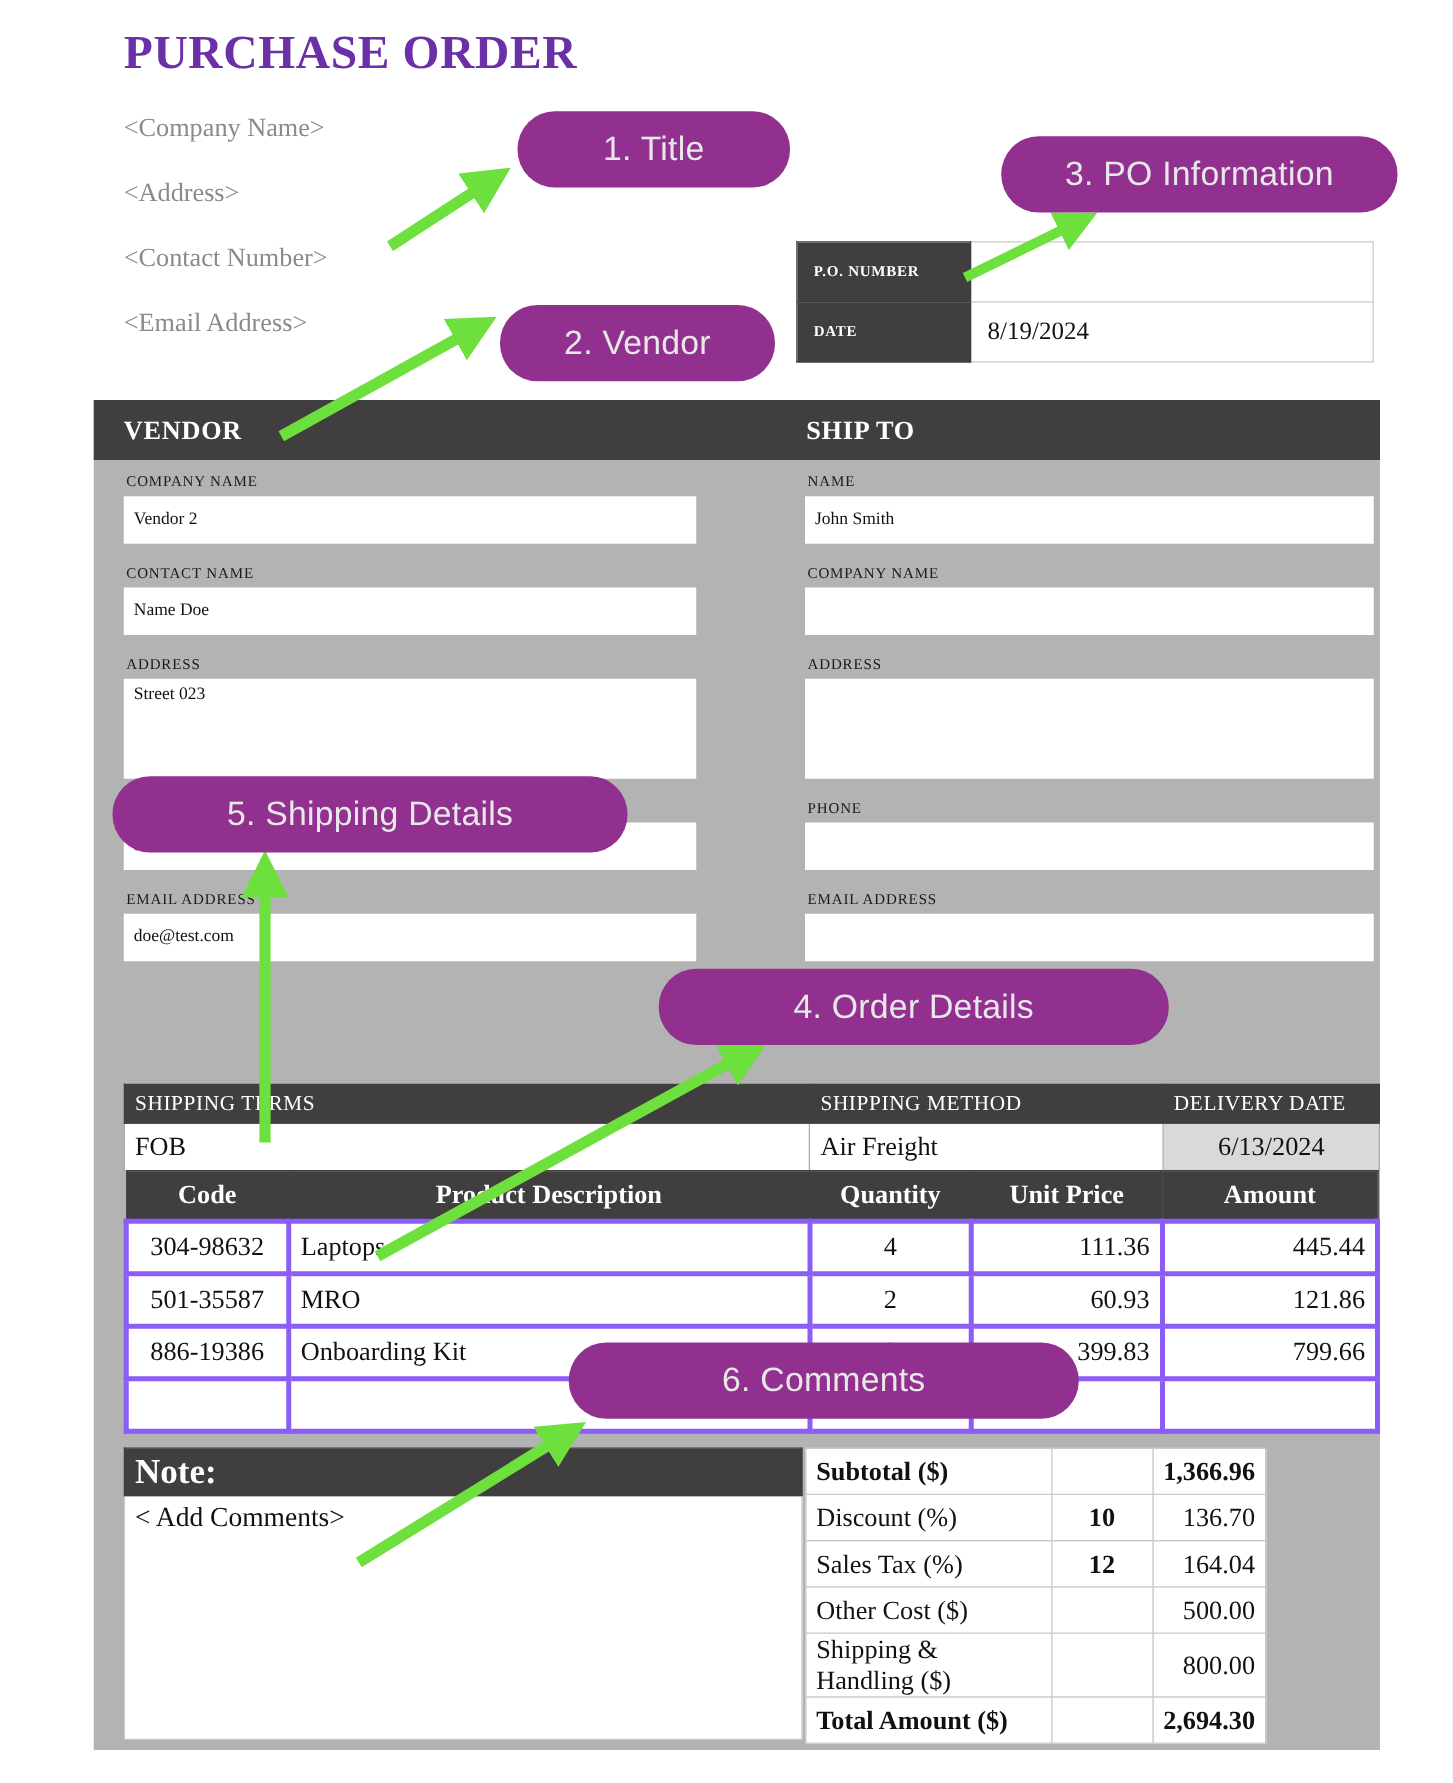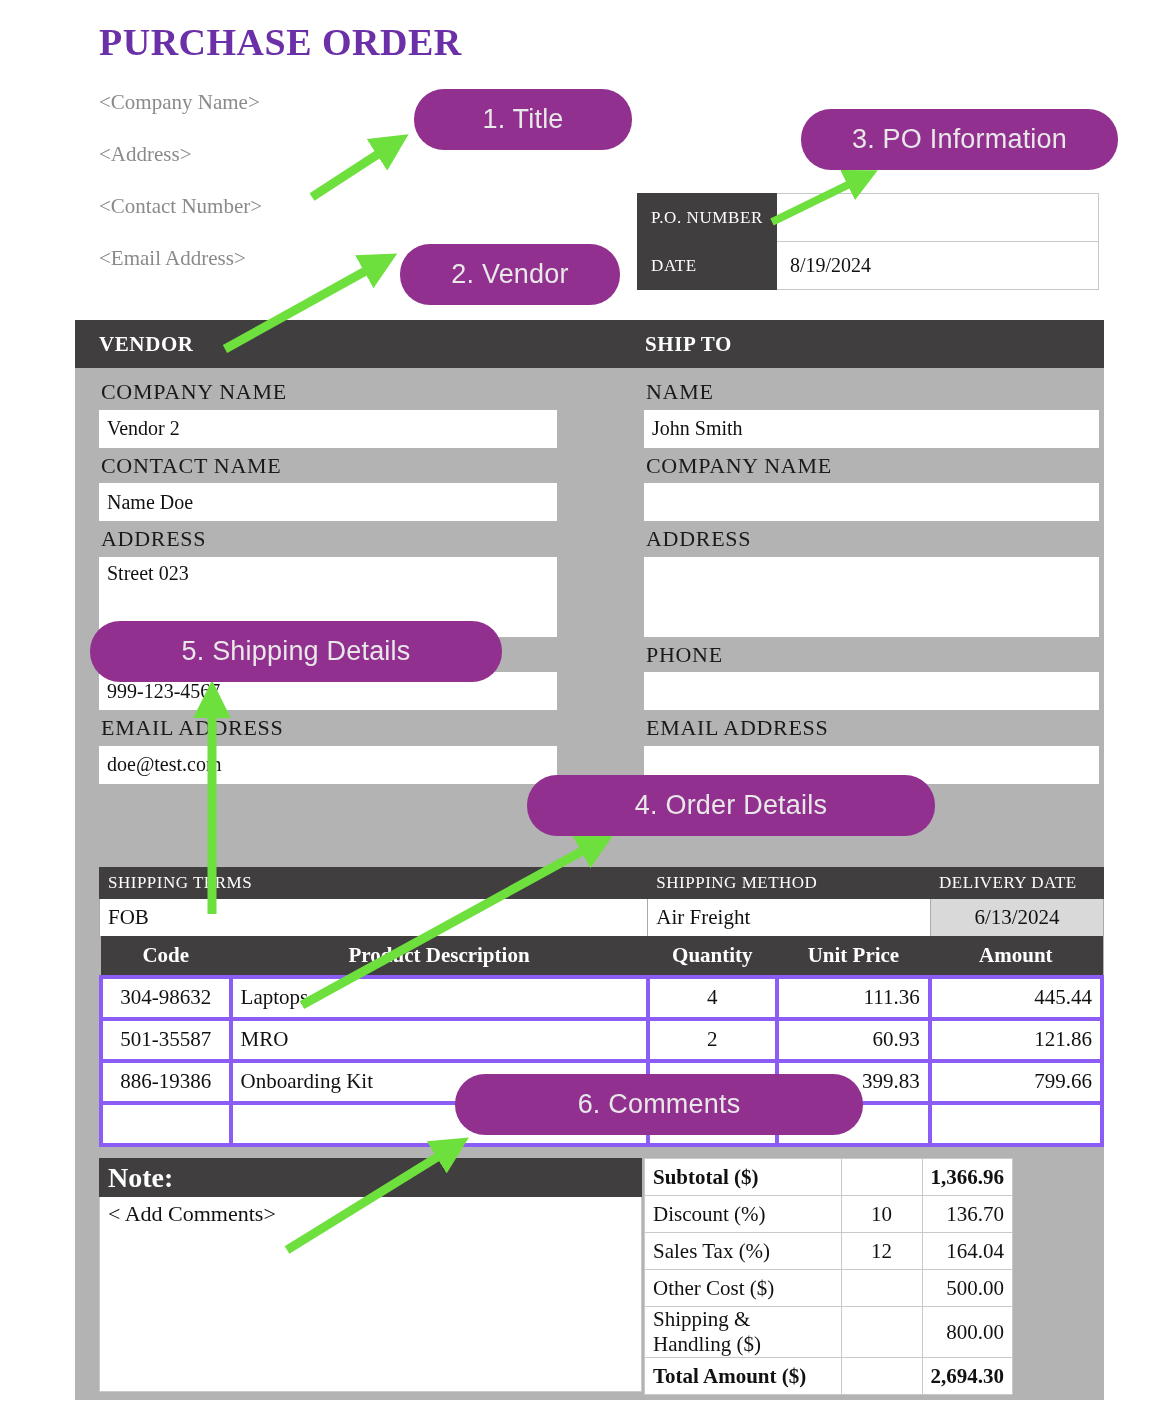--- a/index.html
+++ b/index.html
@@ -28,21 +28,21 @@
     font-size: 21px; color: #8a8a8a; margin-bottom: 27px;
     font-family: "Liberation Serif", serif;
   }
 
   
   .po-table { position: absolute; left: 637px; top: 193px; width: 462px; border-collapse: collapse; }
   .po-table td { height: 48px; border: 1px solid #c9c9c9; font-size: 16px; }
   .po-table td.lbl {
     width: 139px; background: #403e3e; color: #ffffff;
     letter-spacing: .6px; padding-left: 13px; border-color: #403e3e;
-    font-variant: small-caps; font-size: 17px;
+    font-variant: small-caps; font-size: 12px; font-weight: bold;
   }
   .po-table td.val { background: #fff; padding-left: 13px; color: #111; font-size: 20px; }
 
   
   .panel {
     position: absolute; left: 75px; top: 320px; width: 1029px; height: 1080px;
     background: #b3b3b3;
     padding-left: 44px;
   }
   .bar {
@@ -50,27 +50,27 @@
     font-weight: bold; font-size: 21px; letter-spacing: .6px;
     display: flex; align-items: center; padding-left: 24px;
   }
   .bar-vendor { left: 0; top: 0; width: 1029px; height: 48px; }
   .bar-shipto-label { position: absolute; left: 570px; top: 0; height: 48px; display: flex; align-items: center; color: #fff; font-weight: bold; font-size: 21px; letter-spacing: .6px; }
 
   .col { position: absolute; top: 58px; }
   .col-left  { left: 24px;  width: 458px; }
   .col-right { left: 569px; width: 455px; }
   .fld-label {
-    font-size: 22px; color: #1a1a1a; letter-spacing: .7px;
+    font-size: 12px; color: #1a1a1a; letter-spacing: .7px;
     font-variant: small-caps; margin: 0 0 4px 2px; line-height: 1.25;
   }
   .fld-box {
-    background: #ffffff; height: 38px; margin-bottom: 4px;
+    background: #ffffff; height: 38px; margin-bottom: 16px;
     display: flex; align-items: center; padding-left: 8px;
-    font-size: 20px; color: #111;
+    font-size: 14px; color: #111;
   }
   .fld-box.tall { height: 80px; align-items: flex-start; padding-top: 5px; }
 
   
   .ship-tbl, .items-tbl, .note-tbl, .totals-tbl { border-collapse: collapse; position: absolute; }
   .ship-tbl { left: 24px; top: 547px; width: 1005px; }
   .ship-tbl td { border: 1px solid #aaa; }
   .ship-tbl td.h {
     background: #403e3e; color: #fff; height: 31px; font-size: 17px;
     letter-spacing: .5px; padding-left: 8px; font-variant: small-caps;
@@ -103,21 +103,21 @@
     font-size: 22px; padding: 4px 8px; color: #111;
     border: 1px solid #c9c9c9;
   }
 
   .totals-tbl { left: 569px; top: 838px; width: 369px; }
   .totals-tbl td {
     background: #fff; height: 37px; font-size: 21px; color: #111;
     border: 1px solid #c9c9c9; padding: 0 8px;
   }
   .totals-tbl td.lab { width: 218px; }
-  .totals-tbl td.pct { width: 90px; text-align: center; font-weight: normal; }
+  .totals-tbl td.pct { width: 90px; text-align: center; font-weight: bold; }
   .totals-tbl td.amt { text-align: right; }
   .totals-tbl tr.strong td { font-weight: bold; }
 
   
   .callout {
     position: absolute; background: #92308f; color: #e8e8e8;
     border-radius: 30px; display: flex; align-items: center;
     justify-content: center; font-family: "Liberation Sans", sans-serif;
     font-size: 27px; letter-spacing: .2px; z-index: 40;
   }

